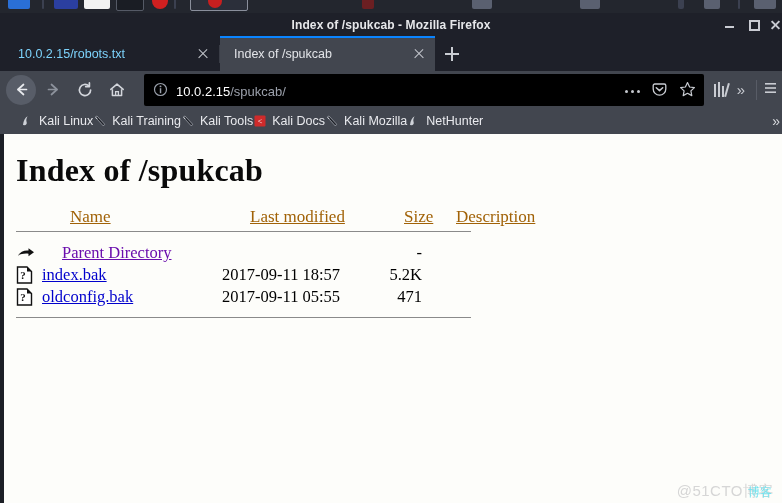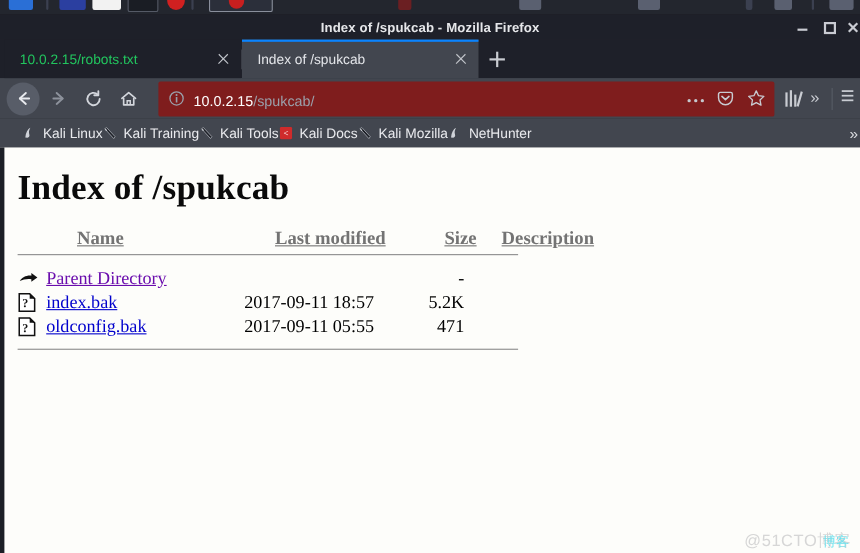--- a/index.html
+++ b/index.html
@@ -125,21 +125,21 @@
     background: #0a84ff;
   }
   .tab-label {
     flex: 1;
     color: #e3e5e9;
     font-size: 12.5px;
     white-space: nowrap;
     overflow: hidden;
     text-overflow: ellipsis;
   }
-  .tab.inactive .tab-label { color: #22c55e; }
+  .tab.inactive .tab-label { color: #7dd3fc; }
   .tab-close {
     width: 16px; height: 16px;
     position: relative;
     flex: none;
     margin-left: 6px;
   }
   .tab-close::before, .tab-close::after {
     content: "";
     position: absolute;
     left: 2px; top: 7px;
@@ -183,21 +183,21 @@
     justify-content: center;
     border-radius: 50%;
     flex: none;
   }
   .navbtn.highlight { background: #585d68; }
   .navbtn svg { display: block; }
 
   .urlbar {
     flex: 1;
     height: 28px;
-    background: #7f1d1d;
+    background: #000000;
     border-radius: 2px;
     display: flex;
     align-items: center;
     margin: 0 8px 0 10px;
     padding: 4px 6px 0 9px;
     min-width: 0;
   }
   .url-text {
     flex: 1;
     font-size: 13px;
@@ -306,43 +306,44 @@
     font-family: "Liberation Serif", serif;
     font-size: 16.5px;
     margin-left: 4px;
   }
   table.idx th {
     text-align: left;
     font-weight: normal;
     padding: 0 0 4px 0;
   }
   table.idx th a {
-    color: #737373;
+    color: #a16207;
     text-decoration: underline;
-    font-weight: bold;
+    font-weight: normal;
     font-size: 17px;
   }
   table.idx td {
     padding: 1px 0;
     white-space: nowrap;
     vertical-align: middle;
   }
   .col-icon { width: 26px; }
   .col-name { width: 180px; }
   .col-mod  { width: 150px; text-align: left; padding-right: 4px !important; }
   .col-size { width: 46px; text-align: right; padding-right: 6px !important; }
   .col-desc { width: 100px; }
   th.col-name { padding-left: 28px !important; }
   th.col-mod, th.col-size, th.col-desc { text-align: left; }
   .idx a.entry {
     color: #0000cc;
     text-decoration: underline;
   }
   .idx a.entry.visited {
     color: #6a0dad;
+    margin-left: 20px;
   }
   .rule {
     border: none;
     border-top: 1px solid #8a8a8a;
     margin: 0;
     width: 455px;
     margin-left: 4px;
   }
   .rule.top { margin-bottom: 10px; }
   .rule.bottom { margin-top: 9px; margin-bottom: 8px; }

